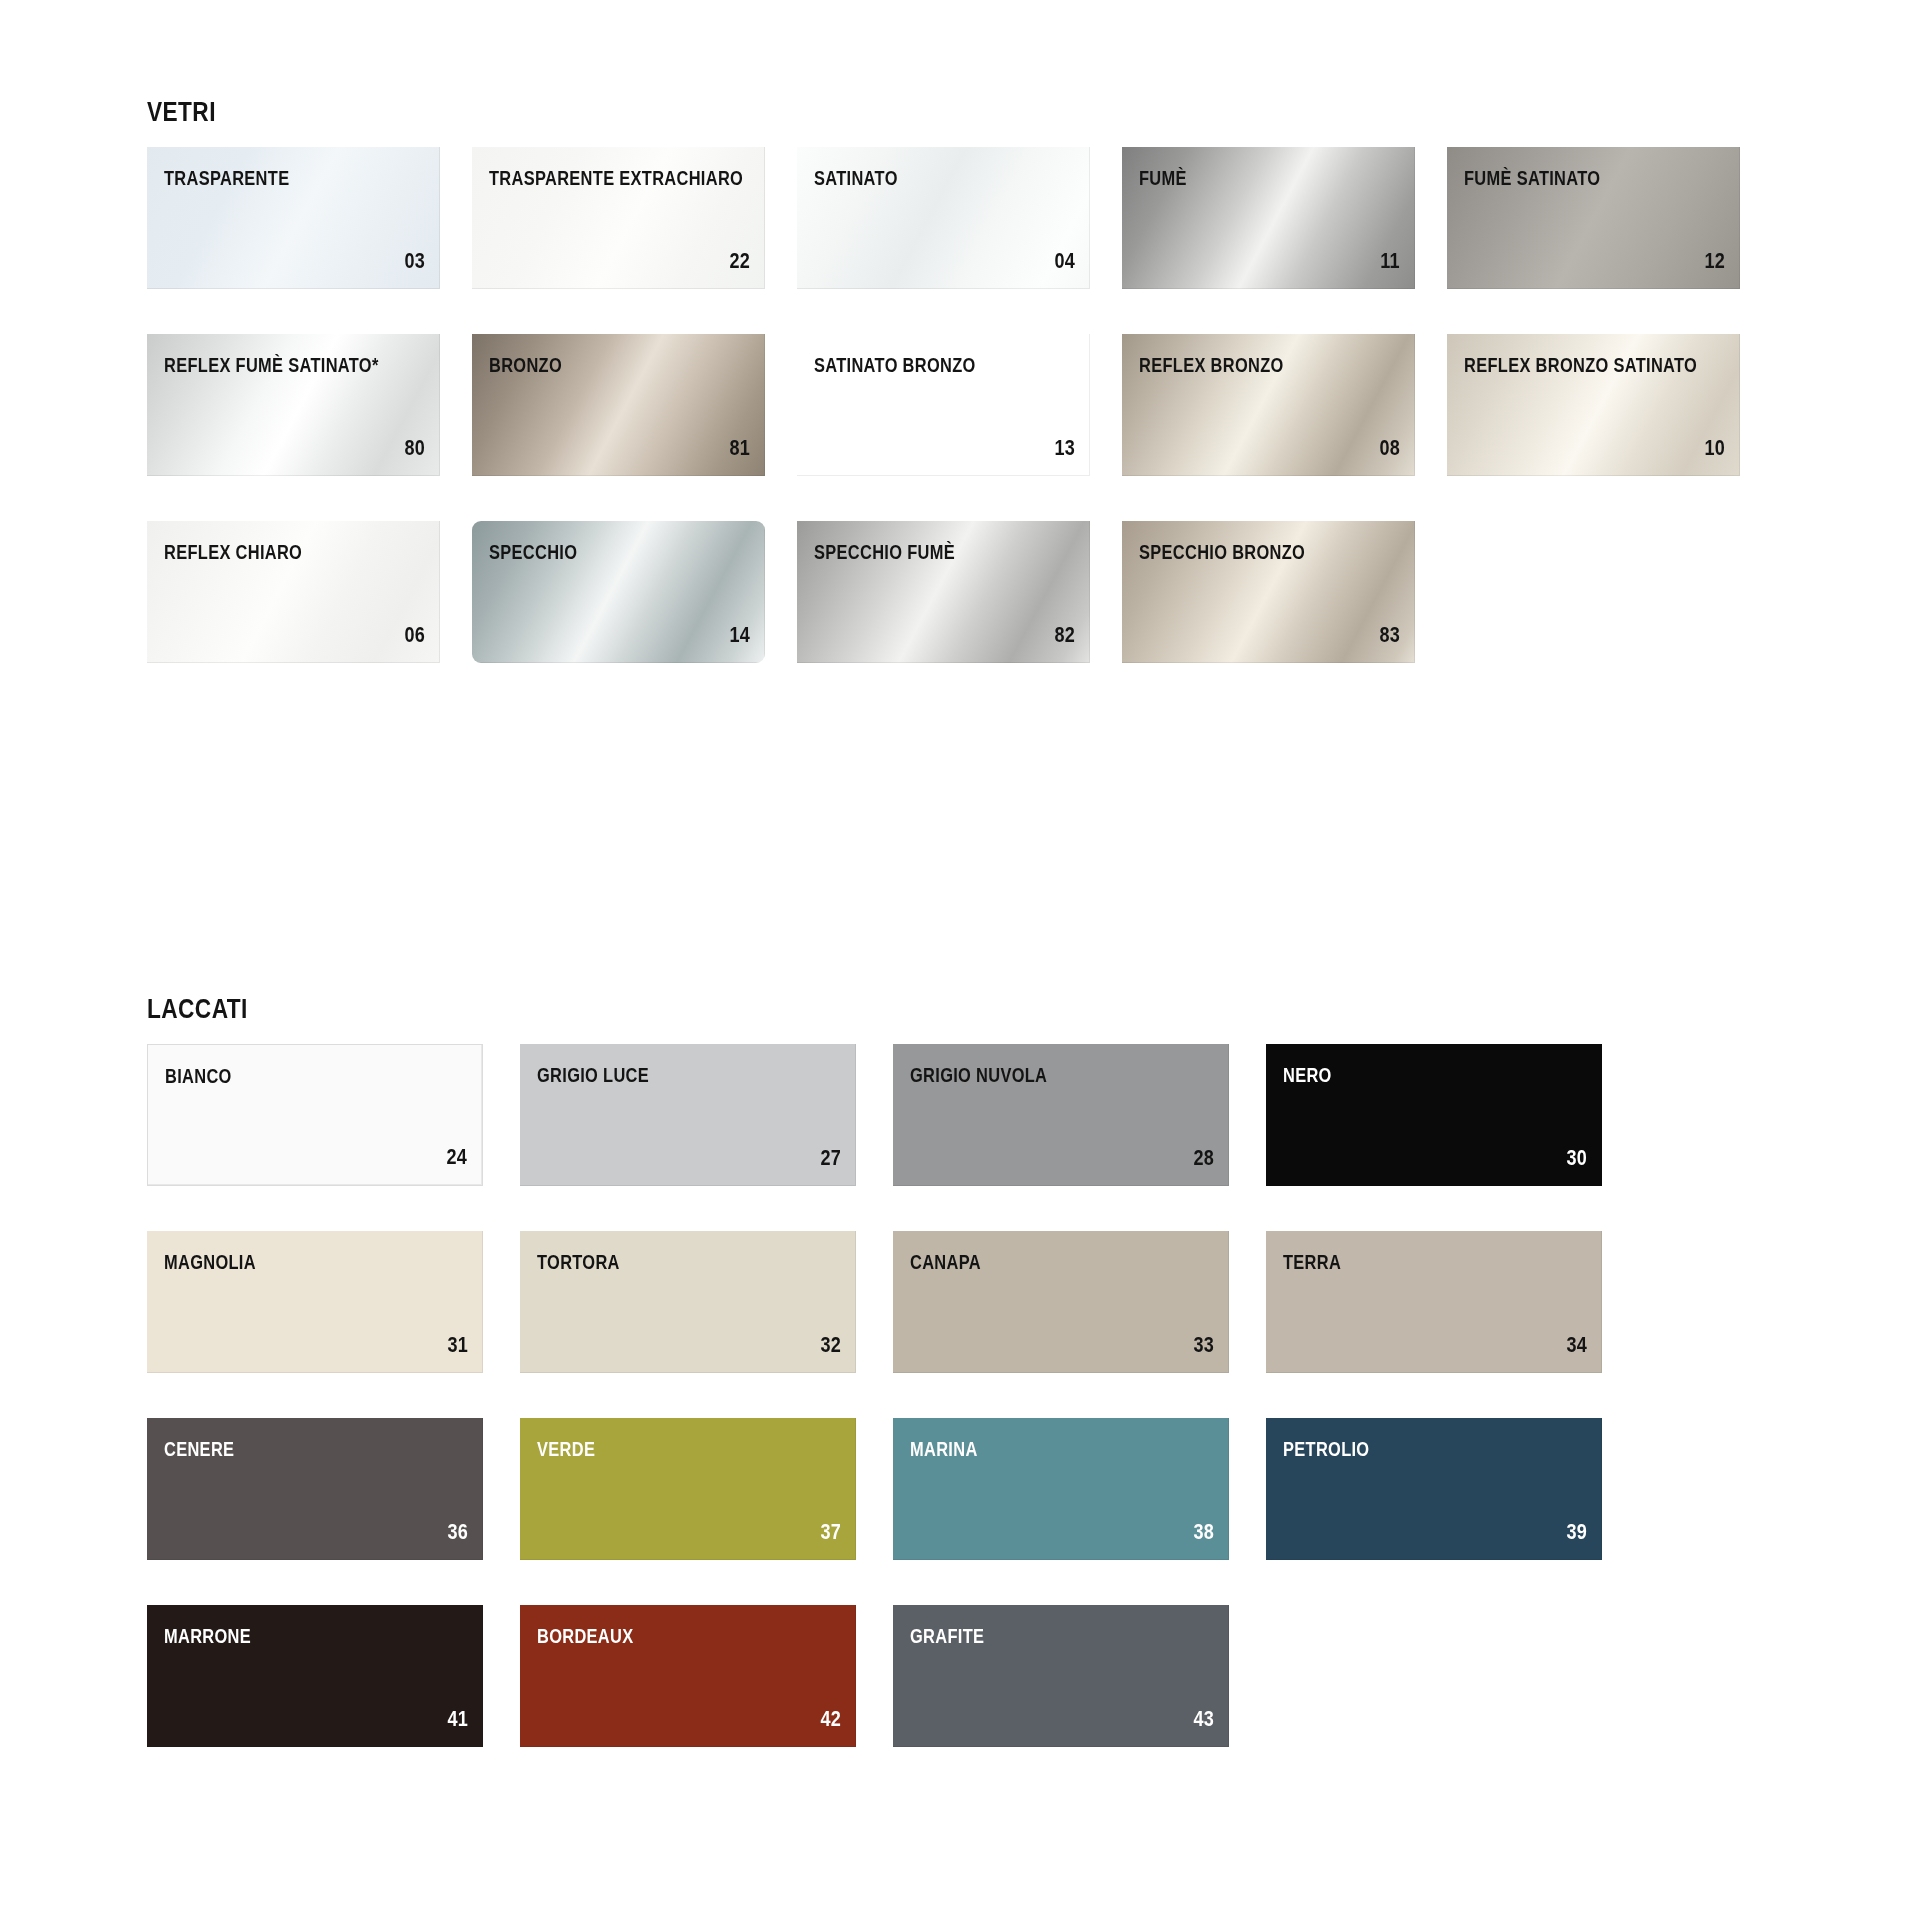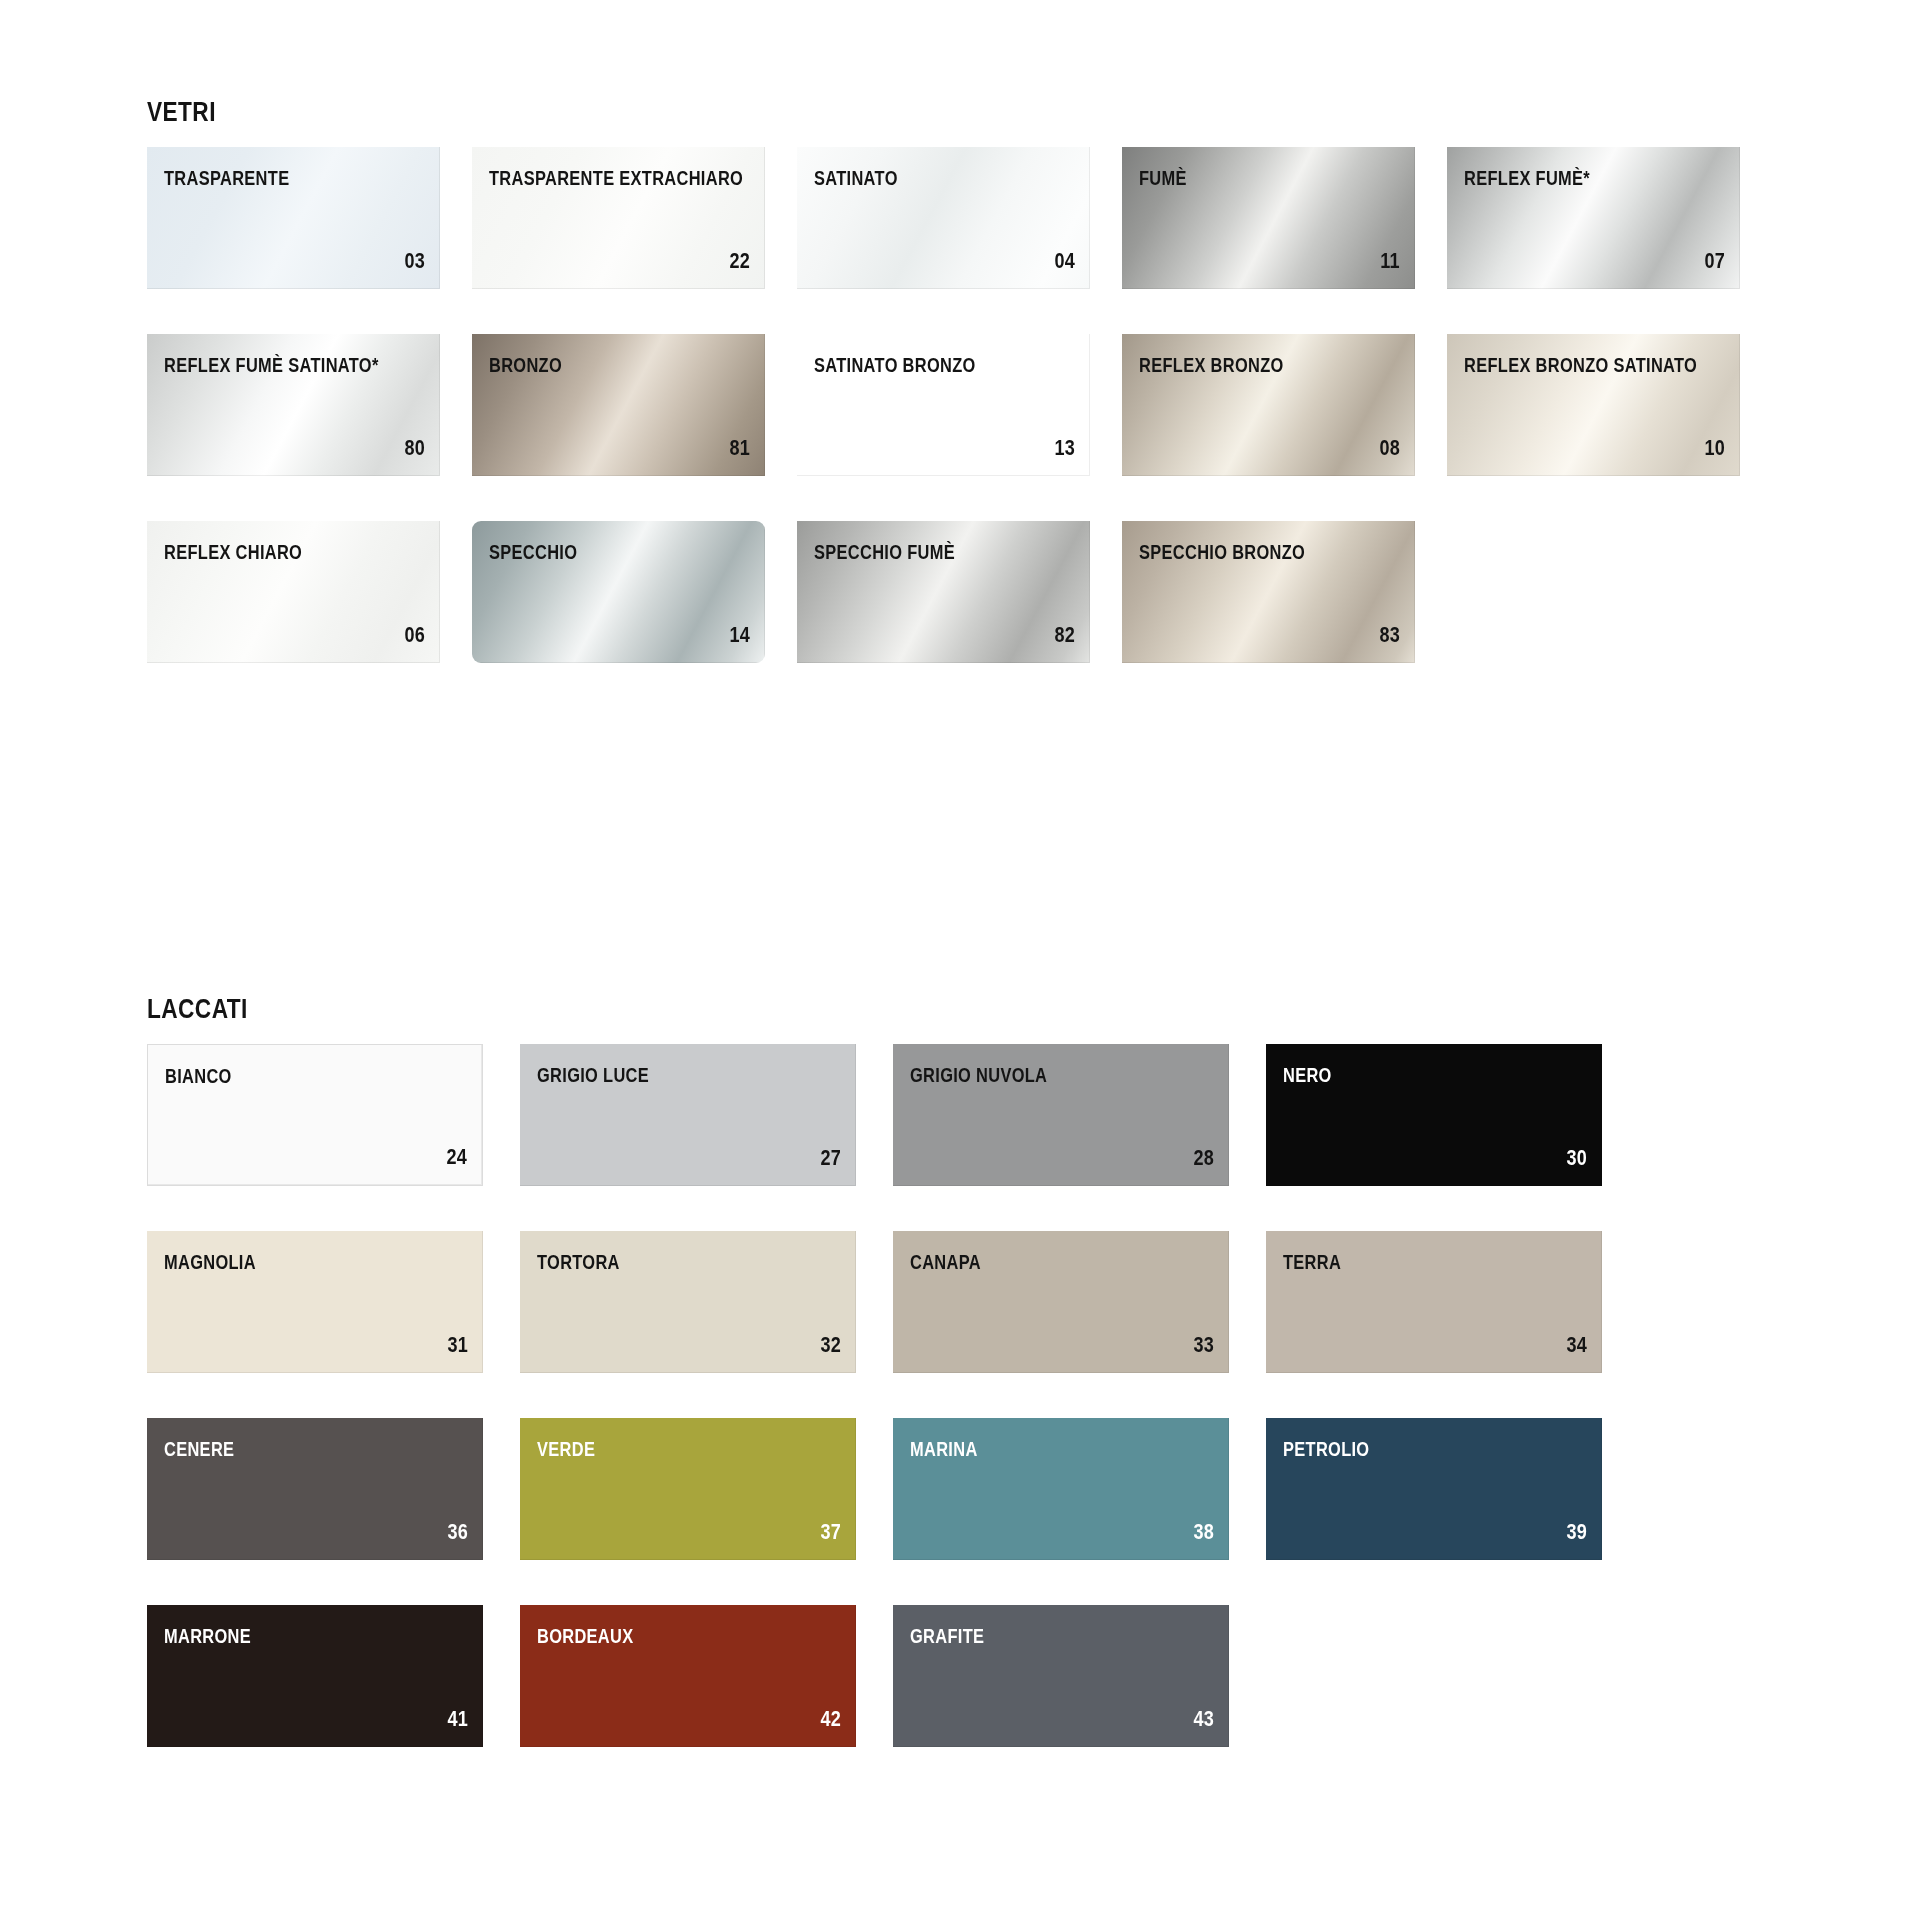--- a/index.html
+++ b/index.html
@@ -91,23 +91,23 @@
           <span class="code">22</span>
         </div>
         <div class="sw shade" style="background: linear-gradient(118deg, rgb(251, 252, 252) 0%, rgb(244, 246, 246) 24%, rgb(233, 237, 237) 46%, rgb(245, 247, 247) 64%, rgb(252, 253, 253) 86%, rgb(247, 249, 249) 100%);">
           <span class="label">SATINATO</span>
           <span class="code">04</span>
         </div>
         <div class="sw shade" style="background: linear-gradient(118deg, rgb(126, 127, 126) 0%, rgb(154, 155, 153) 18%, rgb(207, 208, 206) 40%, rgb(242, 242, 240) 52%, rgb(201, 202, 200) 66%, rgb(157, 158, 156) 86%, rgb(141, 142, 140) 100%);">
           <span class="label">FUMÈ</span>
           <span class="code">11</span>
         </div>
-        <div class="sw shade" style="background: linear-gradient(118deg, rgb(159, 161, 160) 0%, rgb(188, 190, 189) 14%, rgb(228, 230, 229) 32%, rgb(251, 251, 251) 46%, rgb(224, 226, 225) 58%, rgb(185, 187, 186) 74%, rgb(216, 218, 217) 88%, rgb(242, 243, 243) 100%);">
-          <span class="label">REFLEX FUMÈ*</span>
-          <span class="code">07</span>
+        <div class="sw shade" style="background: linear-gradient(118deg, rgb(143, 140, 135) 0%, rgb(163, 160, 155) 26%, rgb(184, 181, 175) 50%, rgb(171, 168, 162) 72%, rgb(151, 148, 142) 100%);">
+          <span class="label">FUMÈ SATINATO</span>
+          <span class="code">12</span>
         </div>
         <div class="sw shade" style="background: linear-gradient(118deg, rgb(202, 204, 203) 0%, rgb(223, 225, 224) 20%, rgb(246, 247, 247) 40%, rgb(255, 255, 255) 52%, rgb(236, 238, 237) 66%, rgb(218, 220, 219) 82%, rgb(233, 235, 234) 100%);">
           <span class="label">REFLEX FUMÈ SATINATO*</span>
           <span class="code">80</span>
         </div>
         <div class="sw shade" style="background: linear-gradient(118deg, rgb(125, 114, 103) 0%, rgb(155, 143, 130) 18%, rgb(195, 183, 169) 38%, rgb(232, 224, 213) 52%, rgb(205, 194, 180) 66%, rgb(164, 152, 136) 86%, rgb(142, 130, 116) 100%);">
           <span class="label">BRONZO</span>
           <span class="code">81</span>
         </div>
         <div class="sw shade">

